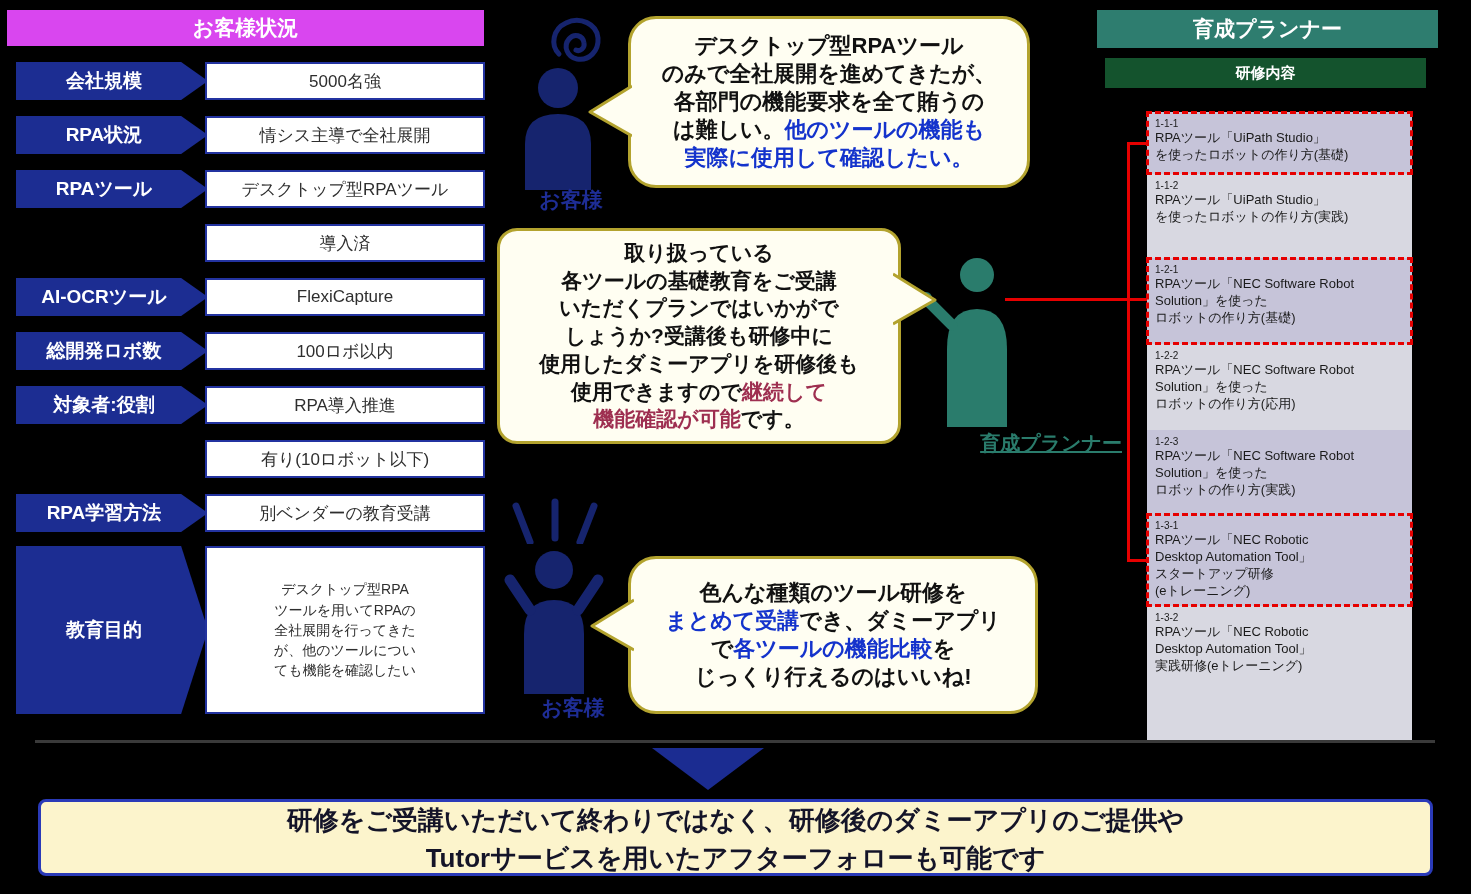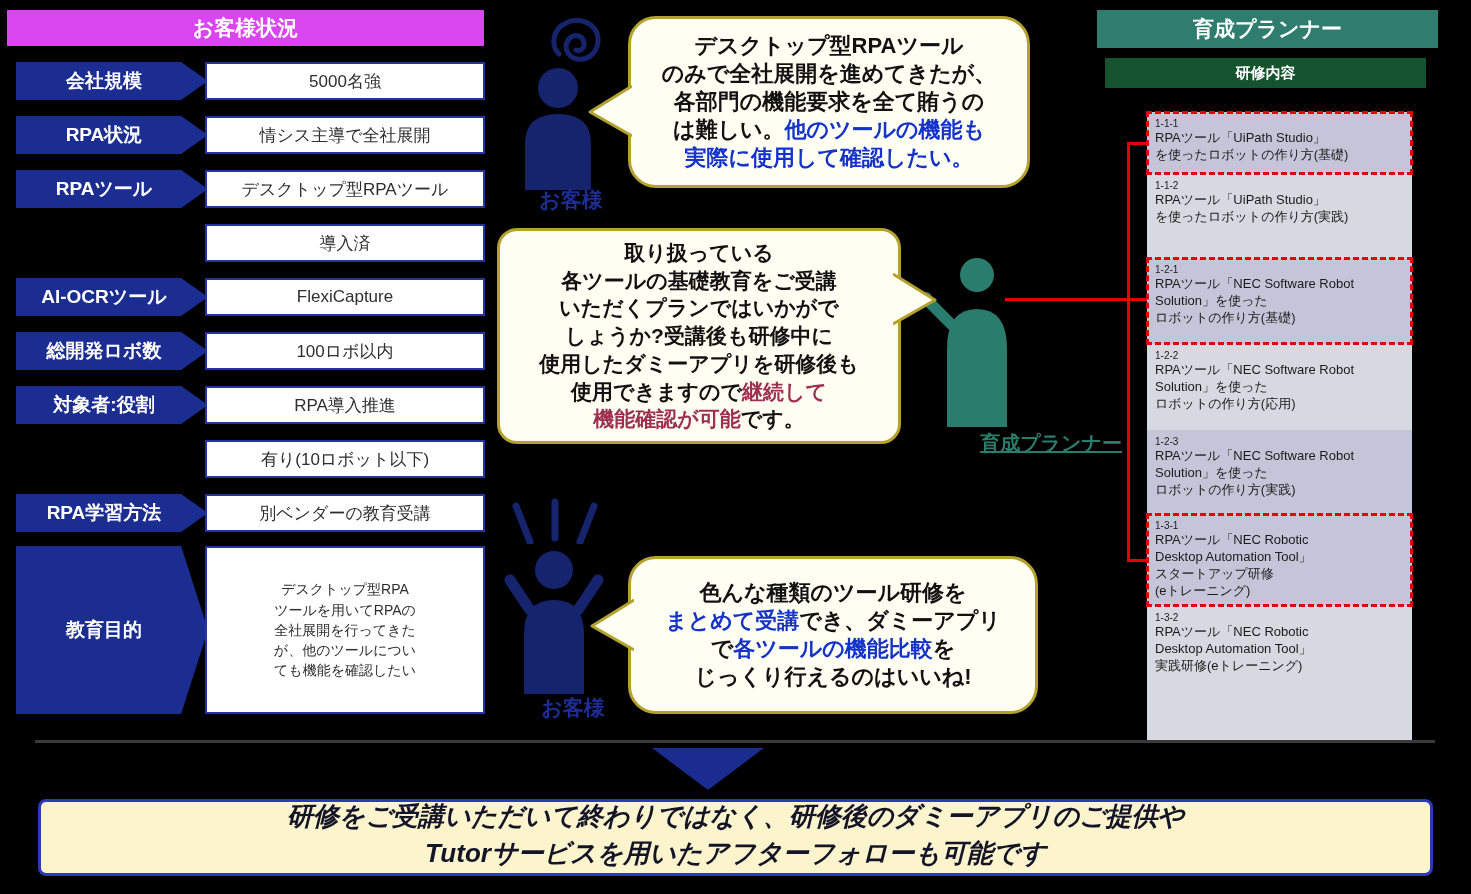--- a/index.html
+++ b/index.html
@@ -65,21 +65,21 @@
   
   .red-line { position:absolute; background:#e60000; z-index:1; }
 
   
   .separator { position:absolute; left:35px; top:740px; width:1400px; height:3px; background:#3a3a3a; }
   .down-arrow { position:absolute; left:652px; top:748px; width:0; height:0;
     border-left:56px solid transparent; border-right:56px solid transparent;
     border-top:42px solid #1b2c91; }
   .footer-box { position:absolute; left:38px; top:799px; width:1395px; height:77px;
     background:#fcf4cc; border:3px solid #2a3ab8; border-radius:8px;
-    display:flex; align-items:flex-end; justify-content:center;font-style:italic; }
+    display:flex; align-items:flex-start; justify-content:center; }
   .footer-text { font-size:26px; font-weight:700; color:#141428; text-align:center;
     white-space:pre-line; line-height:1.45; }
 </style>
 </head>
 <body>
 
 <div class="stage">
 
   <section class="panel-left">
     <div class="status-title">お客様状況</div>

